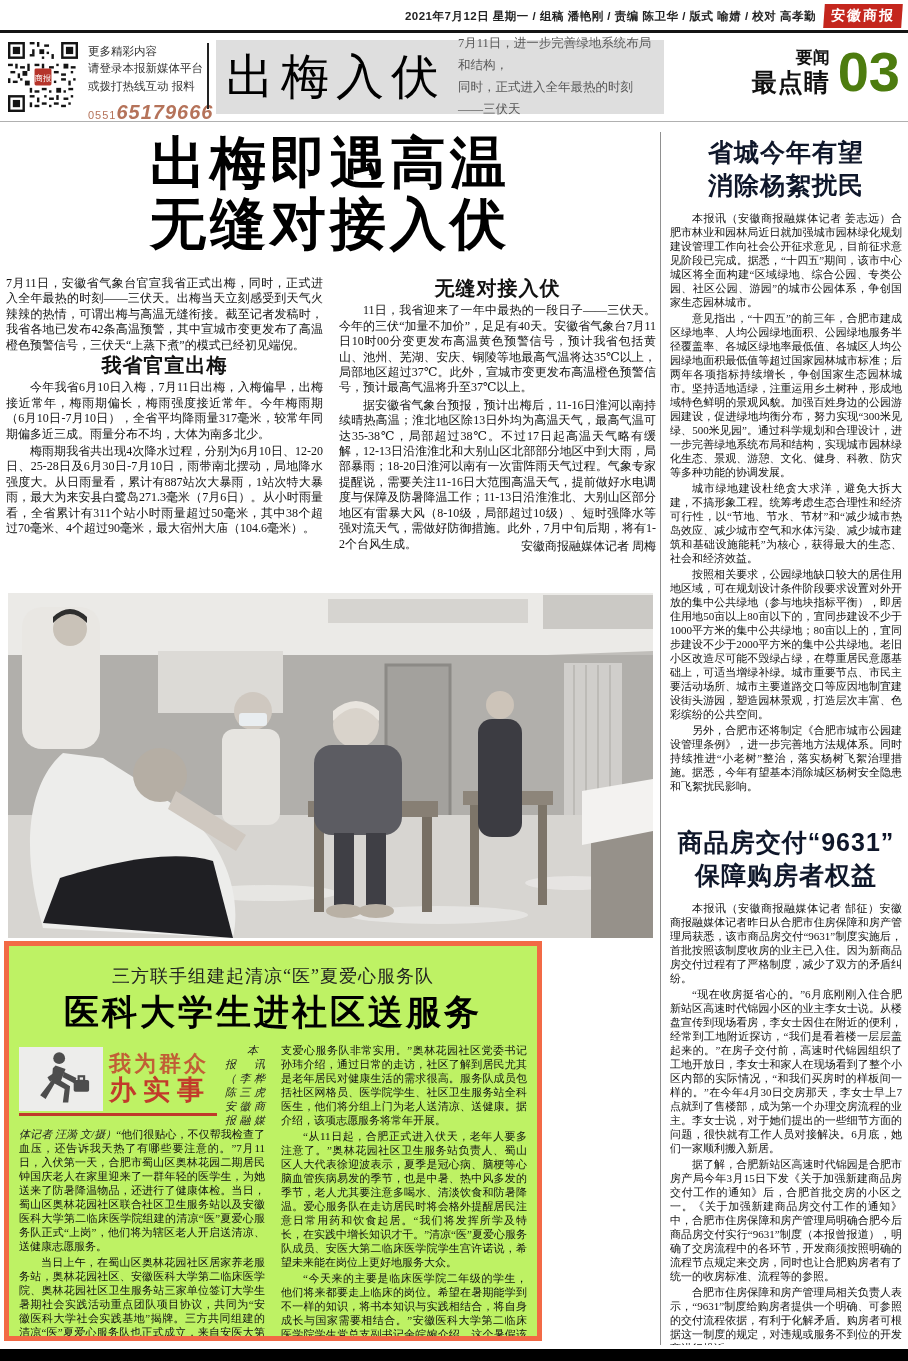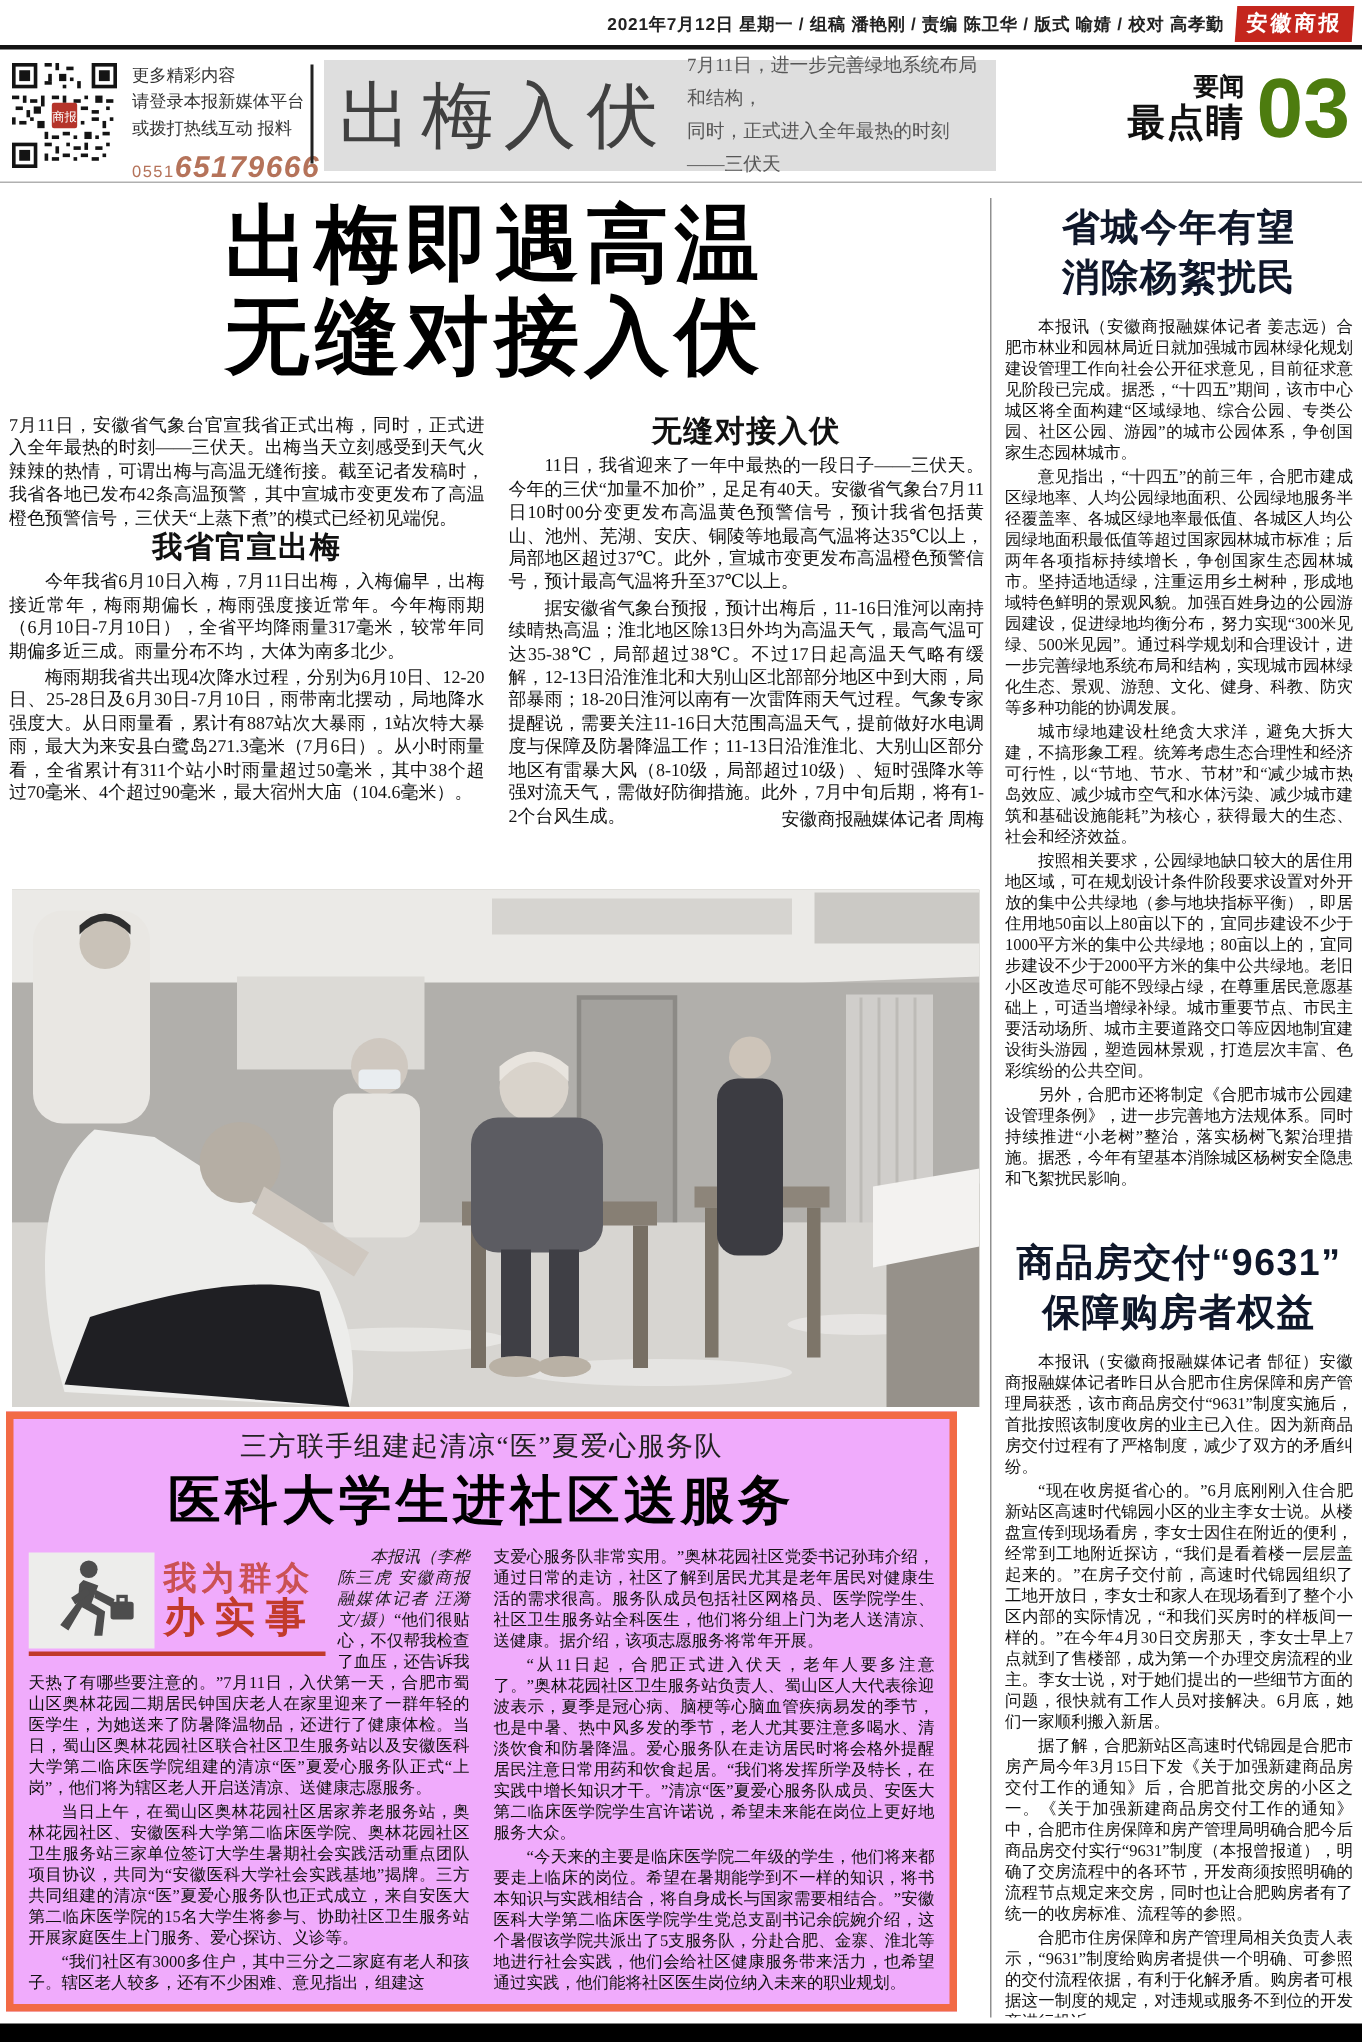--- a/index.html
+++ b/index.html
@@ -14,21 +14,21 @@
 
   
   .header-band { position:absolute; top:40px; left:8px; width:892px; height:76px; }
   .qr { position:absolute; left:0; top:2px; width:70px; height:70px; }
   .promo { position:absolute; left:80px; top:3px; width:120px; font-size:11.5px; line-height:1.5; color:#333; font-family:"Liberation Sans","DejaVu Sans",sans-serif; }
   .phone { margin-top:2px; color:#b5735a; white-space:nowrap; }
   .phone .pp { font-size:11px; letter-spacing:1px; }
   .phone .pn { font-size:20px; font-weight:700; letter-spacing:1px; font-style:italic; }
   .vdiv { position:absolute; left:199px; top:3px; width:2px; height:66px; background:#222; }
   .banner { position:absolute; left:208px; top:0; width:448px; height:74px; background:#dedede; display:flex; align-items:center; padding:0 10px; }
-  .banner-title { font-size:48px; color:#404040; letter-spacing:7px; font-weight:400; white-space:nowrap; }
+  .banner-title { font-size:48px; color:#000000; letter-spacing:7px; font-weight:400; white-space:nowrap; }
   .banner-sub { margin-left:12px; font-size:12.5px; color:#565656; line-height:1.75; }
   .sect { position:absolute; right:0; top:8px; display:flex; gap:8px; font-family:"Liberation Sans","DejaVu Sans",sans-serif; }
   .sect-labels { text-align:right; line-height:1.15; }
   .sect-top { font-size:17px; font-weight:700; }
   .sect-bottom { font-size:25px; font-weight:800; letter-spacing:1px; }
   .pgnum { font-size:56px; font-weight:800; color:#4d7c0f; line-height:.85; }
   .rule-header { position:absolute; top:121px; left:0; width:908px; height:1px; background:#b0b0b0; }
 
   
   .lead-hl { position:absolute; top:132px; left:0; width:660px; text-align:center; font-family:"Liberation Sans","DejaVu Sans",sans-serif; font-weight:900; font-size:56px; line-height:61px; letter-spacing:4px; color:#000; }
@@ -47,21 +47,21 @@
   .right-col { position:absolute; top:132px; left:670px; width:232px; height:1213px; overflow:hidden; font-size:11px; line-height:14px; }
   .right-col h2 { font-family:"Liberation Sans","DejaVu Sans",sans-serif; font-size:25px; line-height:33px; font-weight:900; text-align:center; letter-spacing:1px; margin:4px 0 9px; color:#0f172a; }
   .right-col h2 span { display:block; }
   .r1 { height:682px; overflow:hidden; margin-bottom:8px; }
   .r2 { overflow:hidden; }
 
   
   .photo { position:absolute; top:593px; left:8px; width:645px; height:345px; background:#c9c7c3; overflow:hidden; }
 
   
-  .story-box { position:absolute; top:941px; left:4px; width:634px; height:400px; border:5px solid #f26a45; background:#f0abfc; padding:4px 10px; overflow:hidden; }
+  .story-box { position:absolute; top:941px; left:4px; width:538px; height:400px; border:5px solid #f26a45; background:#bef264; padding:16px 10px; overflow:hidden; }
   .kicker { text-align:center; font-size:18px; font-weight:500; letter-spacing:1px; margin-top:2px; color:#222; }
   .box-hl { text-align:center; font-family:Liberation Serif, serif; font-weight:900; font-size:35px; letter-spacing:3px; margin:1px 0 7px; color:#000; }
   .box-cols { display:flex; gap:16px; height:300px; overflow:hidden; font-size:11px; line-height:14px; }
   .bcol { flex:1; text-align:justify; }
   .noind { text-indent:0; }
   .byline { font-style:italic; color:#222; }
   .badge { float:left; width:198px; height:72px; margin:1px 8px 4px 0; border-bottom:3px solid #c0392b; display:flex; align-items:center; gap:6px; }
   .badge-icon { width:84px; height:64px; background:#ededeb; display:flex; align-items:center; justify-content:center; }
   .badge-text { color:#c23b2b; font-weight:800; line-height:1.08; font-family:"Liberation Sans","DejaVu Sans",sans-serif; }
   .bt1 { display:block; font-size:22px; letter-spacing:3px; opacity:.8; }

